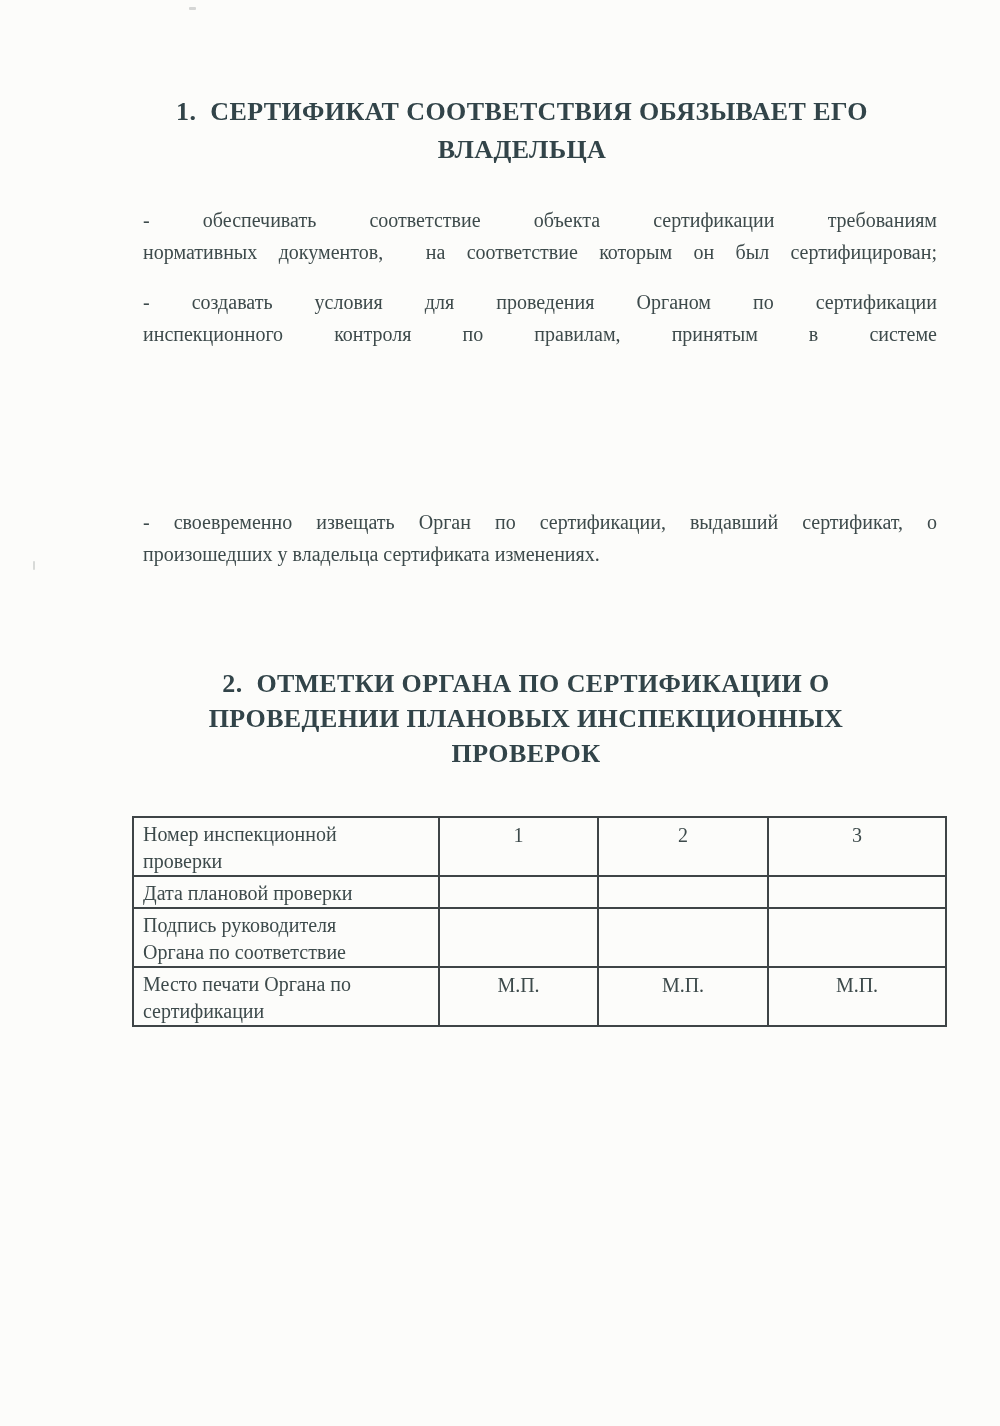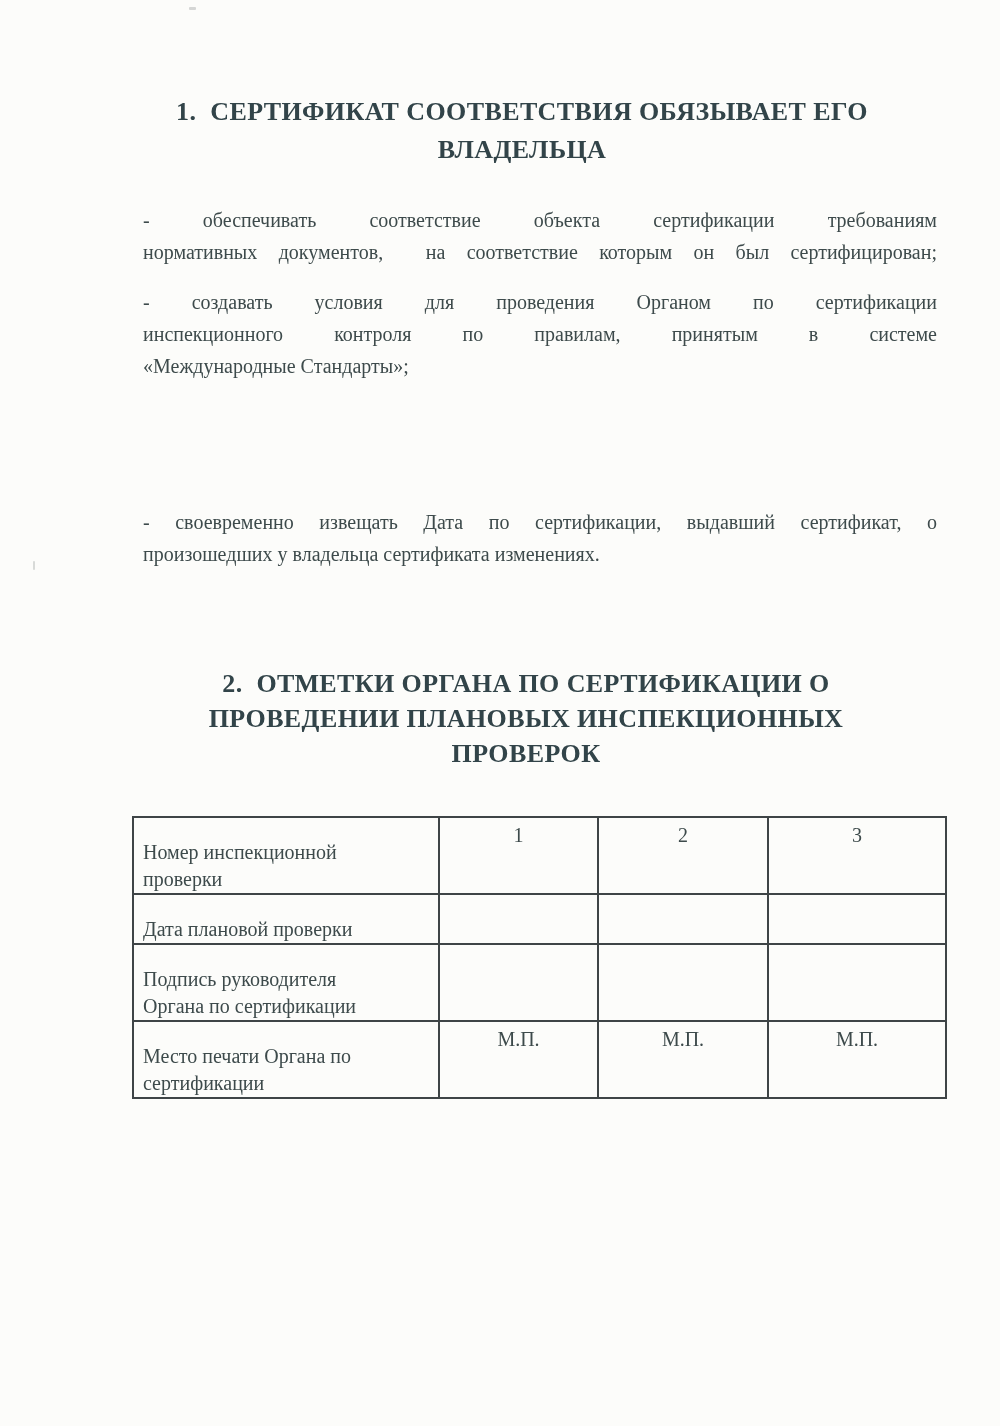--- a/index.html
+++ b/index.html
@@ -61,21 +61,21 @@
     overflow:hidden;
   }
   .col-label{width:306px;}
   .col-1{width:159px;}
   .col-2{width:170px;}
   .col-3{width:178px;}
   .r0{height:56px;}
   .r1{height:29px;margin-left:28px;}
   .r2{height:56px;}
   .r3{height:53px;border-radius:18px;}
-  td.lbl{padding:21px 6px 0 9px;}
+  td.lbl{padding:3px 6px 0 9px;}
   td.val{text-align:center;padding-top:4px;}
 </style>
 </head>
 <body>
 
 <div class="page">
 
   <div class="speck speck-top"></div>
   <div class="speck speck-left"></div>
 
@@ -85,26 +85,25 @@
   </h1>
 
   <div class="para p1">
     <span class="ln j">- обеспечивать соответствие объекта сертификации требованиям</span>
     <span class="ln j">нормативных документов,&nbsp; на соответствие которым он был сертифицирован;</span>
   </div>
 
   <div class="para p2">
     <span class="ln j">- создавать условия для проведения Органом по сертификации</span>
     <span class="ln j">инспекционного контроля по правилам, принятым в системе</span>
-    <span class="ln">«Международные Стандарты»;</span>
   </div>
 
 
   <div class="para p4">
-    <span class="ln j">- своевременно извещать Дата по сертификации, выдавший сертификат, о</span>
+    <span class="ln j">- своевременно извещать Орган по сертификации, выдавший сертификат, о</span>
     <span class="ln">произошедших у владельца сертификата изменениях.</span>
   </div>
 
   <h1 class="heading h2">
     <span class="hline">2.&nbsp; ОТМЕТКИ ОРГАНА ПО СЕРТИФИКАЦИИ О</span>
     <span class="hline">ПРОВЕДЕНИИ ПЛАНОВЫХ ИНСПЕКЦИОННЫХ</span>
     <span class="hline">ПРОВЕРОК</span>
   </h1>
 
   <table class="insp-table">
@@ -128,21 +127,21 @@
         <td class="lbl">
           <div>Дата плановой проверки</div>
         </td>
         <td class="val"></td>
         <td class="val"></td>
         <td class="val"></td>
       </tr>
       <tr class="r2">
         <td class="lbl">
           <div>Подпись руководителя</div>
-          <div>Органа по сертификации</div>
+          <div>Органа по соответствие</div>
         </td>
         <td class="val"></td>
         <td class="val"></td>
         <td class="val"></td>
       </tr>
       <tr class="r3">
         <td class="lbl">
           <div>Место печати Органа по</div>
           <div>сертификации</div>
         </td>

